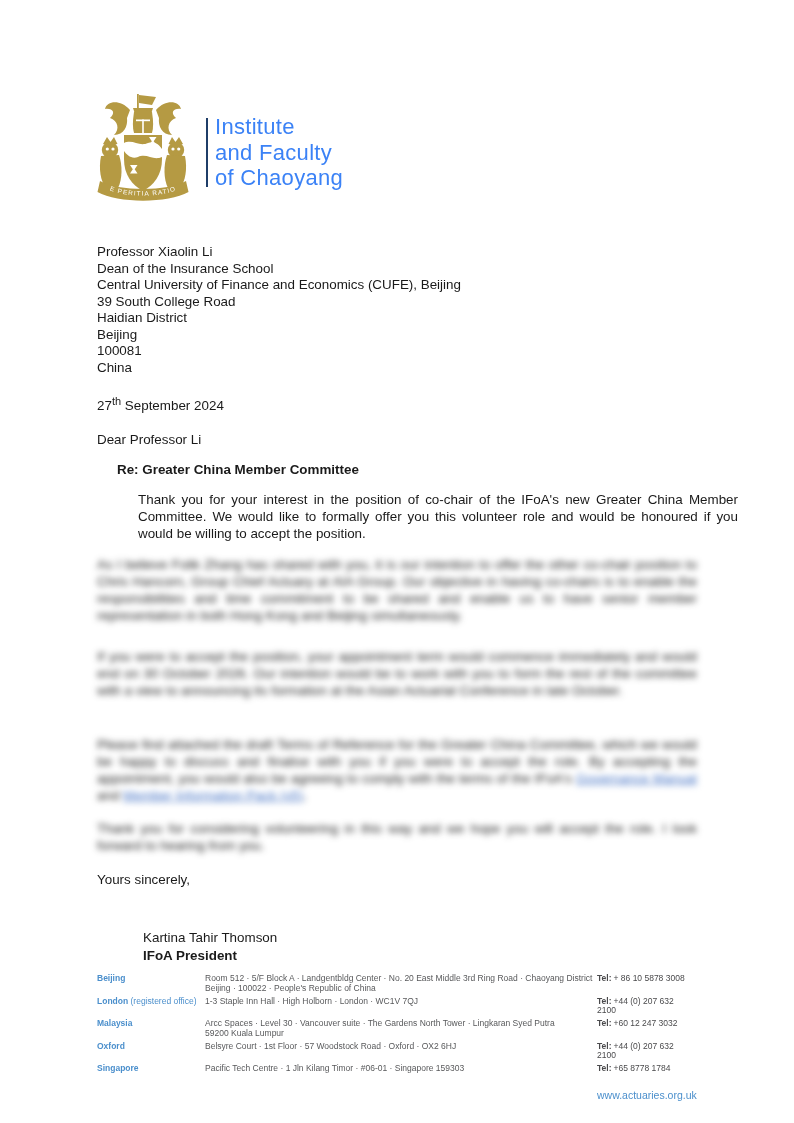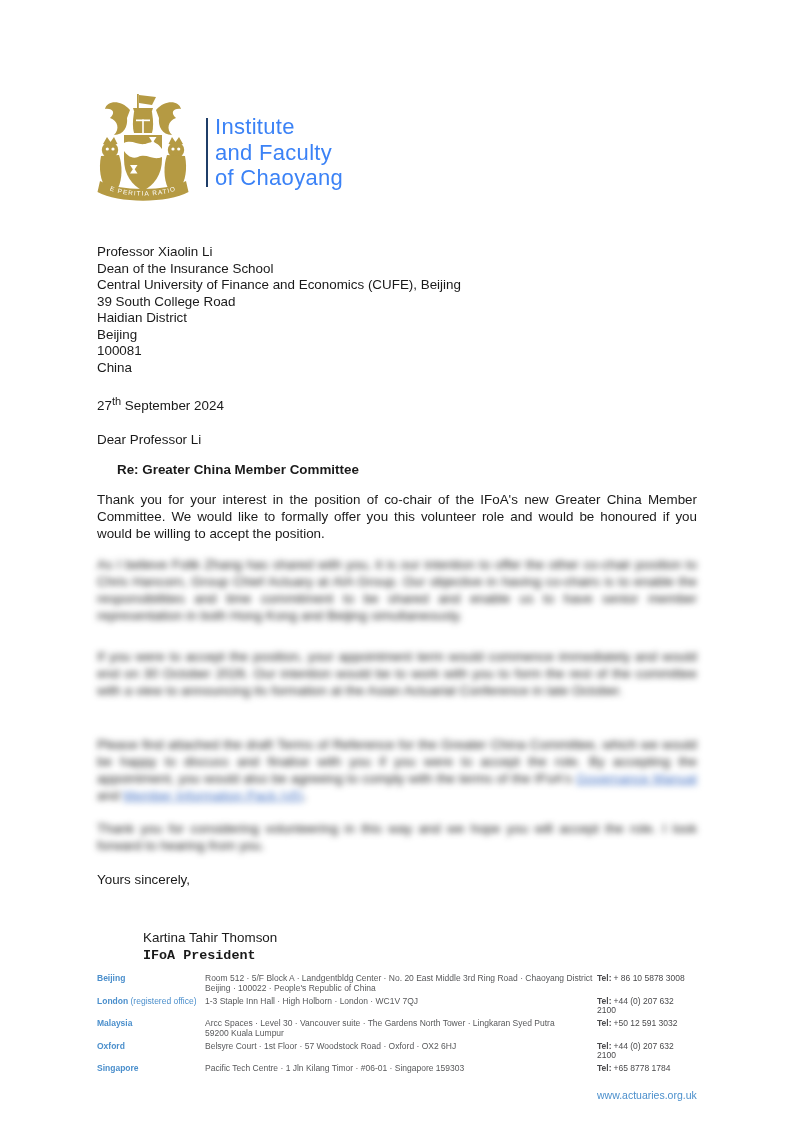--- a/index.html
+++ b/index.html
@@ -21,30 +21,30 @@
   }
 
   
   .block { position:absolute; left:97px; width:600px; font-size:13.4px; line-height:17px; }
   .recipient { top:236px; line-height:16.5px;margin-top:8px; }
   .date-line { top:397px; }
   .date-line sup { font-size:11px; vertical-align:super; line-height:0; }
   .salutation { top:431px; }
   .subject { top:461px; font-weight:bold;margin-left:20px; }
   .para { text-align:justify; }
-  .p1 { top:491px; }
+  .p1 { top:491px;margin-left:41px; }
   .p2 { top:556px; }
   .p3 { top:648px; }
   .p4 { top:736px; }
   .p5 { top:820px; }
   .blurred { filter:blur(3.1px); color:#222; }
   .blur-link { color:#4472c4; text-decoration:underline; }
   .closing { top:871px; }
   .signature { top:929px; line-height:17.5px;margin-left:46px; }
-  .signer-role { font-weight:bold;font-family:Liberation Mono, monospace; }
+  .signer-role { font-weight:bold; }
 
   
   .footer { position:absolute; left:97px; top:974px; width:597px; font-size:8.5px; line-height:9.6px; color:#4a4a4c; }
   .f-row { display:grid; grid-template-columns:108px 392px 97px; margin-bottom:3.4px; align-items:start; }
   .f-label { color:#4b8fcc; font-weight:bold; }
   .f-label .f-suffix { font-weight:normal; }
   .f-addr { color:#58595b; }
   .f-tel .f-tel-label { font-weight:bold;margin-top:12px; }
   .f-tel .f-tel-num { margin-left:2px; }
   .f-web {
@@ -159,21 +159,21 @@
       </div>
       <div class="f-tel"><span class="f-tel-label">Tel:</span><span class="f-tel-num">+44 (0) 207 632 2100</span></div>
     </div>
 
     <div class="f-row">
       <div class="f-label"><span>Malaysia</span><span class="f-suffix"></span></div>
       <div class="f-addr">
         <div>Arcc Spaces · Level 30 · Vancouver suite · The Gardens North Tower · Lingkaran Syed Putra</div>
         <div>59200 Kuala Lumpur</div>
       </div>
-      <div class="f-tel"><span class="f-tel-label">Tel:</span><span class="f-tel-num">+50 12 591 3032</span></div>
+      <div class="f-tel"><span class="f-tel-label">Tel:</span><span class="f-tel-num">+60 12 247 3032</span></div>
     </div>
 
     <div class="f-row">
       <div class="f-label"><span>Oxford</span><span class="f-suffix"></span></div>
       <div class="f-addr">
         <div>Belsyre Court · 1st Floor · 57 Woodstock Road · Oxford · OX2 6HJ</div>
         <div></div>
       </div>
       <div class="f-tel"><span class="f-tel-label">Tel:</span><span class="f-tel-num">+44 (0) 207 632 2100</span></div>
     </div>

